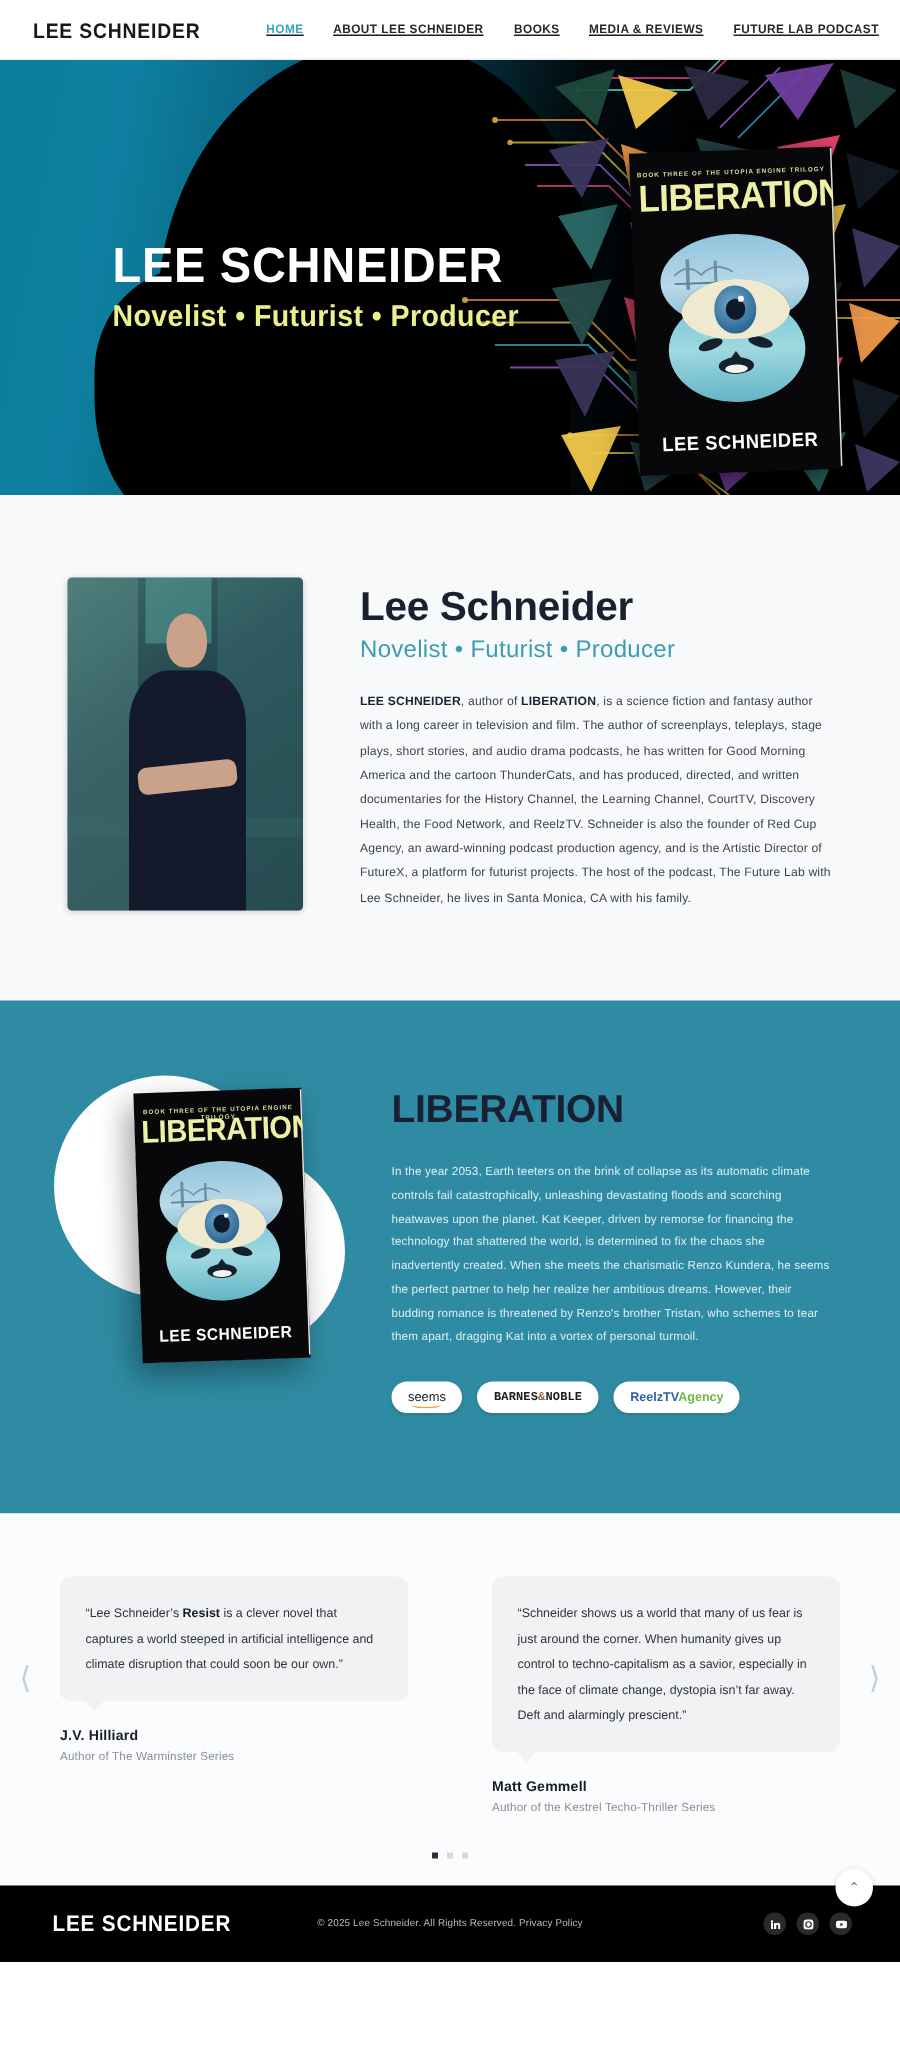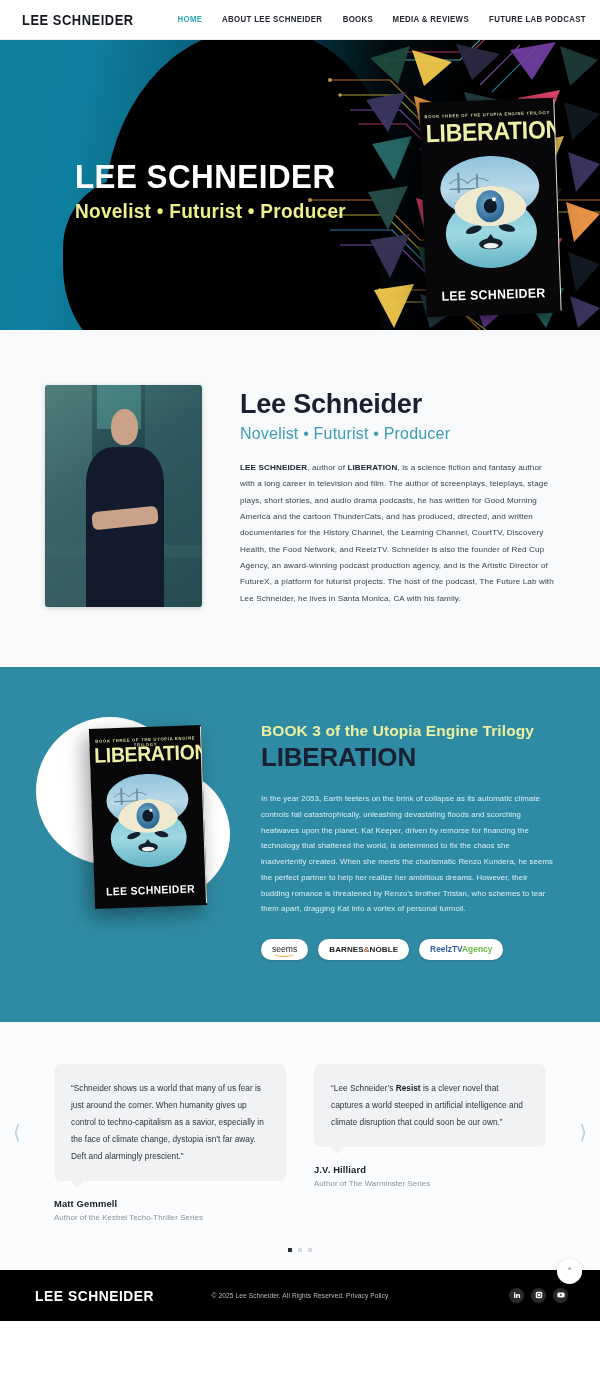--- a/index.html
+++ b/index.html
@@ -17,21 +17,21 @@
   .navbar {
     height:40px; background:#ffffff; display:flex; align-items:center;
     padding:0 14px; border-bottom:1px solid #ececec; position:relative; z-index:30;
   }
   .brand {
     font-family:"Liberation Sans Narrow","Liberation Sans",sans-serif;
     font-weight:bold; font-size:14px; letter-spacing:0.6px;
     color:#15181f; transform:scaleX(0.92); transform-origin:left center;
     margin-left:8px; margin-right:34px; white-space:nowrap;
   }
-  .navlinks { display:flex; gap:17px; }
+  .navlinks { display:flex; gap:17px;text-decoration:underline; }
   .navlink {
     font-family:"Liberation Sans Narrow","Liberation Sans",sans-serif;
     font-size:8.2px; font-weight:bold; letter-spacing:0.35px;
     color:#232730; text-transform:uppercase; white-space:nowrap; cursor:pointer;
     transform:scaleX(0.96);
   }
   .navlink.active { color:#35a5bb; }
 
   
   .hero {
@@ -188,21 +188,21 @@
     font-family:"Liberation Sans Narrow","Liberation Sans",sans-serif; letter-spacing:0.1px;
   }
   .retailers { display:flex; gap:10px; margin-top:22px; }
   .rbtn {
     height:21px; background:#fff; border-radius:11px; display:flex; align-items:center;
     justify-content:center; padding:0 11px; cursor:pointer; box-shadow:0 1px 3px rgba(0,0,0,.15);
   }
   .amz { font-family:"Liberation Sans", sans-serif; font-size:8.6px; color:#18191b; position:relative; font-weight:500; }
   .amz-smile{ position:absolute; left:2px; right:3px; bottom:-3px; height:5px;
     border-bottom:1.4px solid #f79b34; border-radius:0 0 60% 60%; }
-  .bn { font-family:Liberation Sans, sans-serif; font-size:8px; font-weight:bold; color:#1c1c1c; letter-spacing:0.1px;}
+  .bn { font-family:Liberation Mono, monospace; font-size:8px; font-weight:bold; color:#1c1c1c; letter-spacing:0.1px;}
   .bn i{ color:#9b5a4a; font-style:normal; }
   .isp { font-size:8.4px; font-weight:bold; font-family:"Liberation Sans", sans-serif; }
   .isp .a{ color:#2f5fa8; } .isp .b{ color:#6bb944; }
 
   
   .testimonials {
     background:#fbfcfd; padding:42px 40px 48px 40px; position:relative; display:flex; gap:28px;
     align-items:flex-start;
   }
   .tcol { flex:1; position:relative; }
@@ -439,21 +439,20 @@
                 <div class="bc-glint"></div>
               </div>
             </div>
           </div>
           <div class="bc-author" style="font-size:11px;">LEE SCHNEIDER</div>
         </div>
       </div>
     </div>
 
     <div class="bb-right">
-      <div class="bb-kicker">BOOK 3 of the Utopia Engine Trilogy</div>
       <div class="bb-title">LIBERATION</div>
       <div class="bb-desc">In the year 2053, Earth teeters on the brink of collapse as its automatic climate controls fail catastrophically, unleashing devastating floods and scorching heatwaves upon the planet. Kat Keeper, driven by remorse for financing the technology that shattered the world, is determined to fix the chaos she inadvertently created. When she meets the charismatic Renzo Kundera, he seems the perfect partner to help her realize her ambitious dreams. However, their budding romance is threatened by Renzo's brother Tristan, who schemes to tear them apart, dragging Kat into a vortex of personal turmoil.</div>
 
       <div class="retailers">
         <div class="rbtn">
           <span class="amz">
             <span>seems</span>
             <span class="amz-smile"></span>
           </span>
         </div>
@@ -464,30 +463,30 @@
           <span class="isp"><span class="a">ReelzTV</span><span class="b">Agency</span></span>
         </div>
       </div>
     </div>
   </div>
 
   <div class="testimonials">
     <div class="carousel-arrow ca-left">⟨</div>
     <div class="carousel-arrow ca-right">⟩</div>
 
+    <div class="tcol" style="margin-right:14px;">
+      <div class="bubble"><span>“Lee Schneider’s </span><b>Resist</b><span> is a clever novel that captures a world steeped in artificial intelligence and climate disruption that could soon be our own.”</span></div>
+      <div class="tname">J.V. Hilliard</div>
+      <div class="trole">Author of The Warminster Series</div>
+    </div>
+
     <div class="tcol" style="margin-left:14px;">
       <div class="bubble">“Schneider shows us a world that many of us fear is just around the corner. When humanity gives up control to techno-capitalism as a savior, especially in the face of climate change, dystopia isn’t far away. Deft and alarmingly prescient.”</div>
       <div class="tname">Matt Gemmell</div>
       <div class="trole">Author of the Kestrel Techo-Thriller Series</div>
-    </div>
-
-    <div class="tcol" style="margin-right:14px;">
-      <div class="bubble"><span>“Lee Schneider’s </span><b>Resist</b><span> is a clever novel that captures a world steeped in artificial intelligence and climate disruption that could soon be our own.”</span></div>
-      <div class="tname">J.V. Hilliard</div>
-      <div class="trole">Author of The Warminster Series</div>
     </div>
 
     <div class="dots">
       <div class="dot active"></div>
       <div class="dot"></div>
       <div class="dot"></div>
     </div>
 
     <div class="totop">
       <span>⌃</span>

